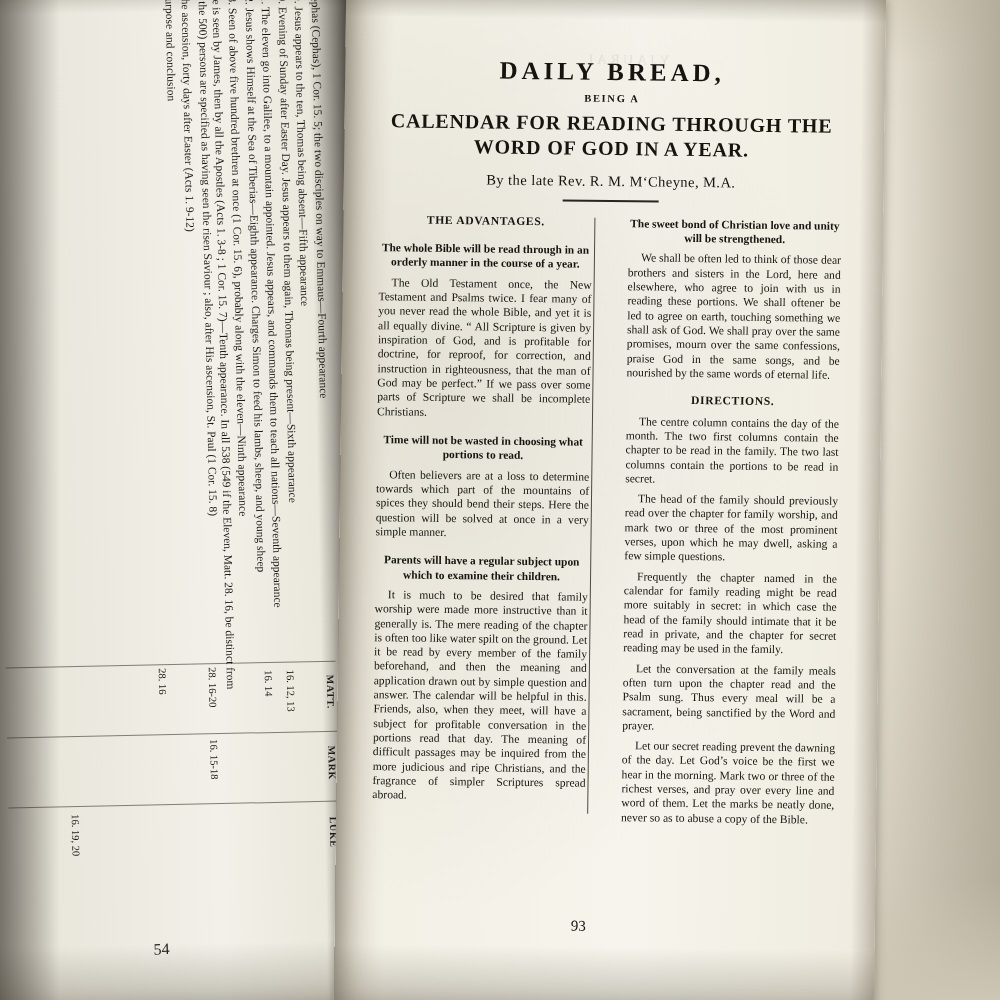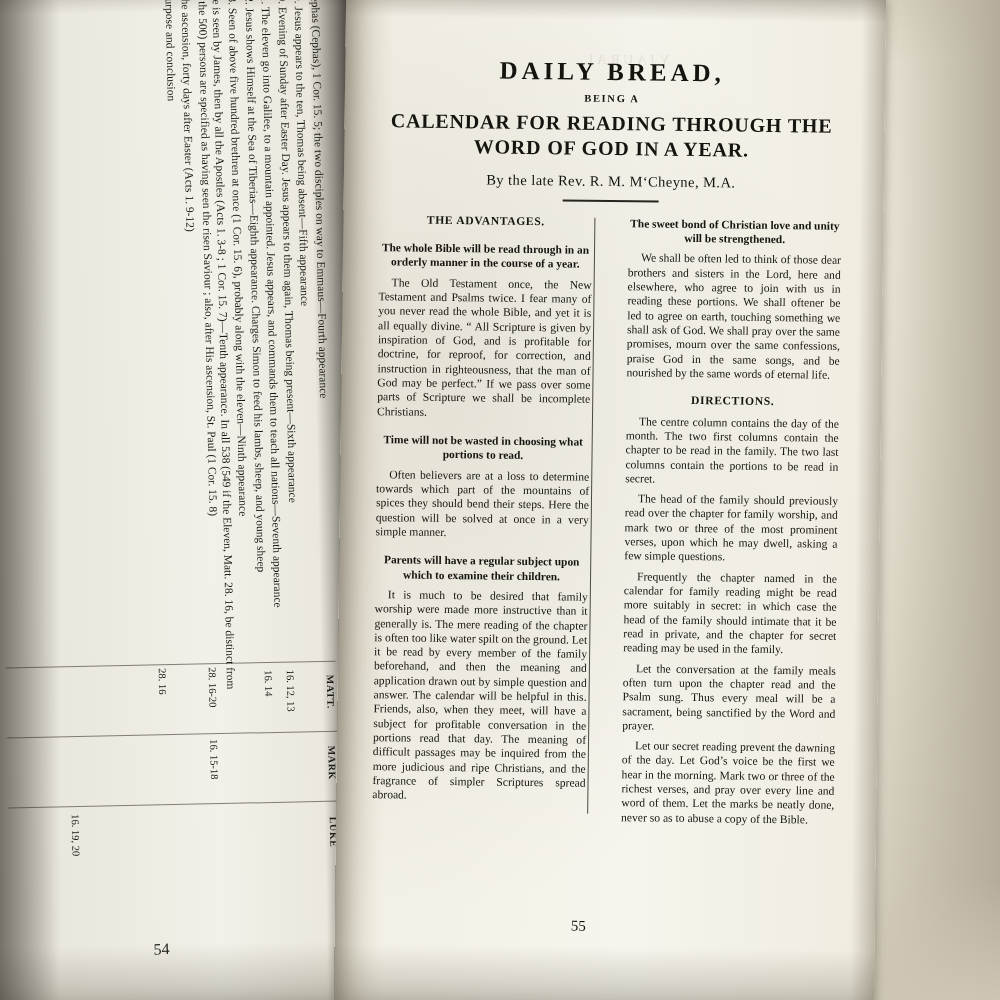--- a/index.html
+++ b/index.html
@@ -330,20 +330,20 @@
           <div class="sechead">DIRECTIONS.</div>
           <p>The centre column contains the day of the month. The two first columns contain the chapter to be read in the family. The two last columns contain the portions to be read in secret.</p>
           <p>The head of the family should previously read over the chapter for family worship, and mark two or three of the most prominent verses, upon which he may dwell, asking a few simple questions.</p>
           <p>Frequently the chapter named in the calendar for family reading might be read more suitably in secret: in which case the head of the family should intimate that it be read in private, and the chapter for secret reading may be used in the family.</p>
           <p>Let the conversation at the family meals often turn upon the chapter read and the Psalm sung. Thus every meal will be a sacrament, being sanctified by the Word and prayer.</p>
           <p>Let our secret reading prevent the dawning of the day. Let God’s voice be the first we hear in the morning. Mark two or three of the richest verses, and pray over every line and word of them. Let the marks be neatly done, never so as to abuse a copy of the Bible.</p>
         </div>
       </div>
     </div>
 
-    <div class="pageno-right">55</div>
+    <div class="pageno-right">93</div>
     <div class="fore-edge"></div>
     <div class="top-shadow"></div>
     <div class="bottom-shadow"></div>
   </div>
 
   <div class="cover-shadow-left"></div>
 </div>
 
 </body></html>

